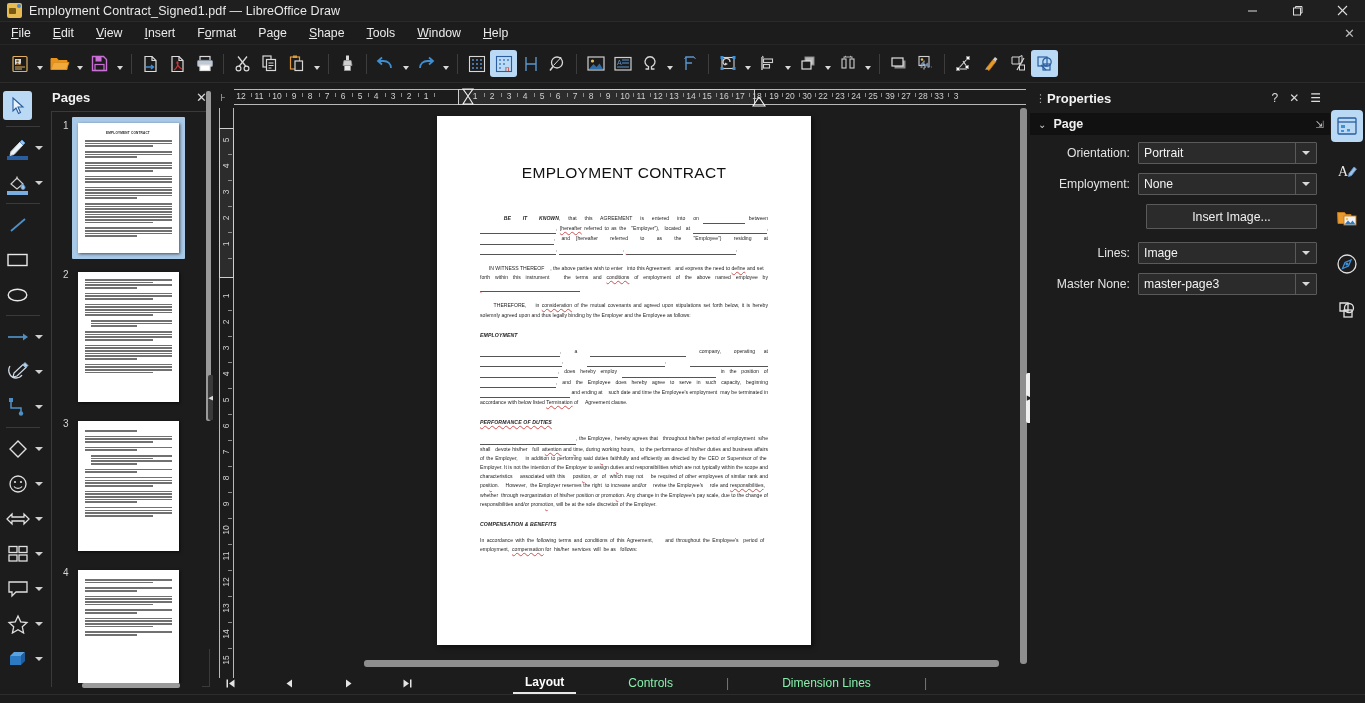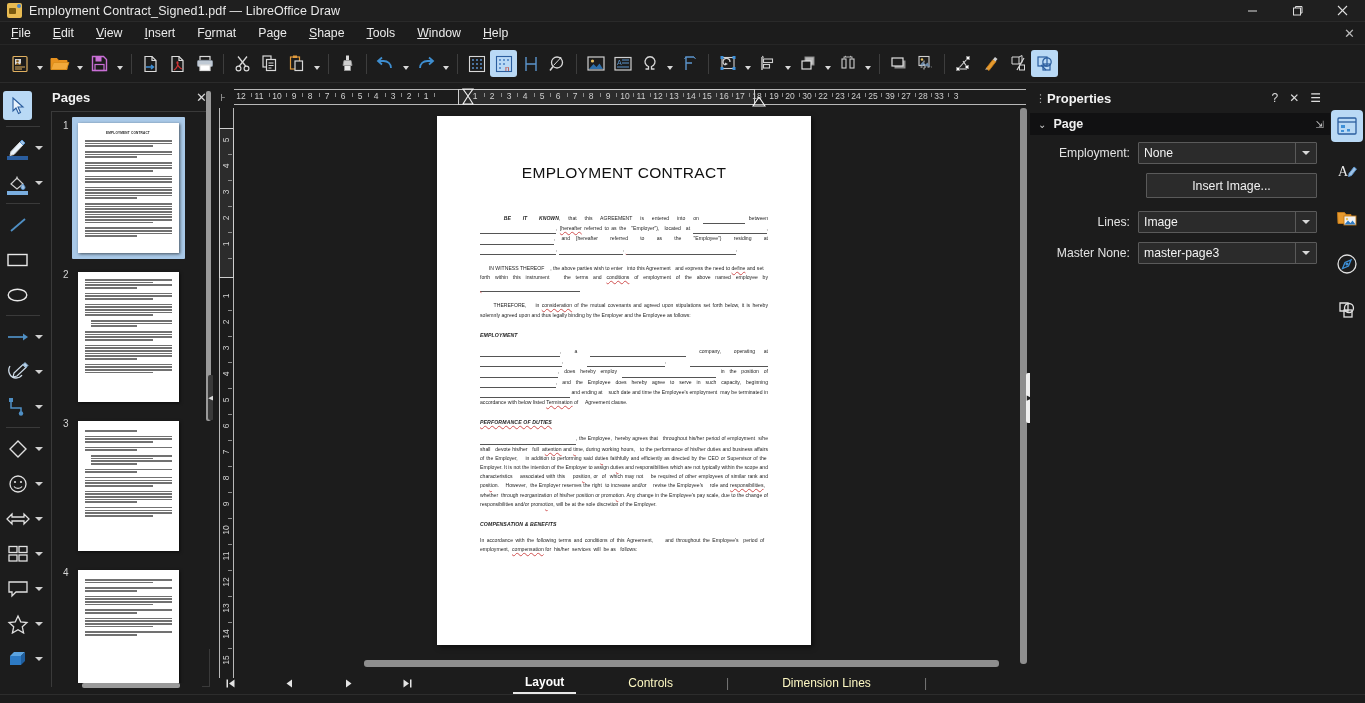--- a/index.html
+++ b/index.html
@@ -222,21 +222,21 @@
   .layertabs {
     position:absolute; left:8px; bottom:8px; width:790px; height:24px;
     display:flex; align-items:center;gap:40px;
   }
   .nav-btn {
     width:19px; height:20px; display:flex; align-items:center; justify-content:center;
     color:#e0e0e0; font-size:9px;
   }
   .ltab {
     padding:0 12px; height:22px; display:flex; align-items:center;
-    font-size:12px; color:#fef9c3;
+    font-size:12px; color:#86efac;
   }
   .ltab.active { color:#ffffff; font-weight:bold; border-bottom:2px solid #e8e8e8; }
   .ltab-sep { color:#787878; font-size:12px; padding:0 1px; }
 
   
   .props {
     position:absolute; left:1030px; top:85px; width:300px; height:618px;
     background:#1c1c1c;
   }
   .props-head { height:26px; display:flex; align-items:center; padding-left:5px; }
@@ -1240,20 +1240,29 @@
       </div>
     </div>
 
     <div class="sec-head">
       <span class="chev">⌄</span>
       <span class="lbl">Page</span>
       <span class="more">⇲</span>
     </div>
 
 
+    <div class="prow">
+      <div class="plabel">Orientation:</div>
+      <div class="pfield">
+        <span class="val">Portrait</span>
+        <span class="drop">
+            <i></i>
+          </span>
+      </div>
+    </div>
 
     <div class="prow">
       <div class="plabel">Employment:</div>
       <div class="pfield">
         <span class="val">None</span>
         <span class="drop">
             <i></i>
           </span>
       </div>
     </div>

